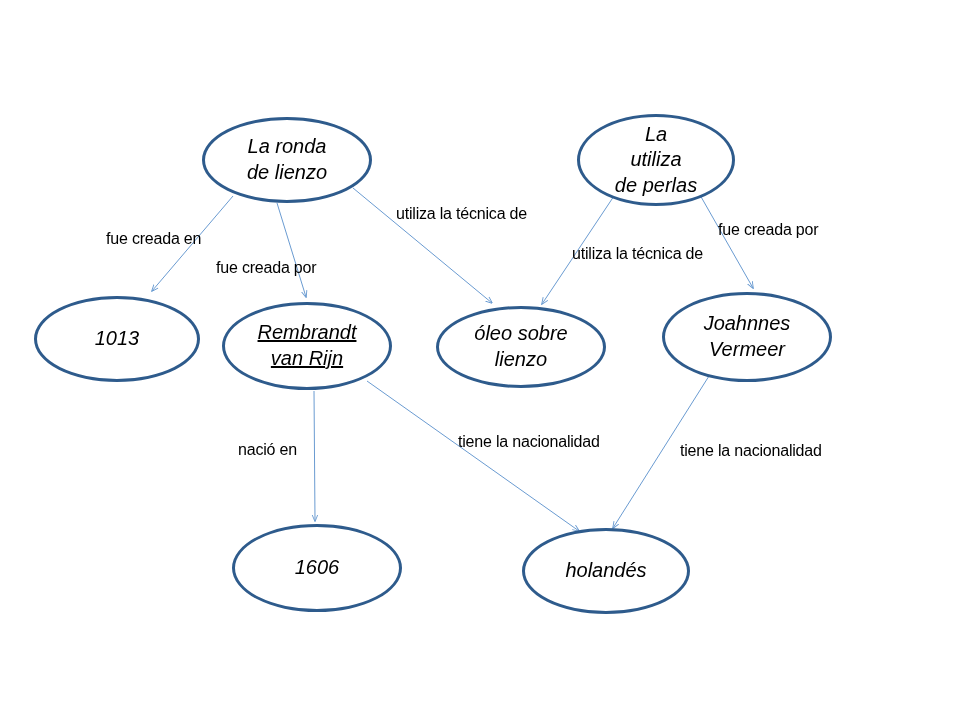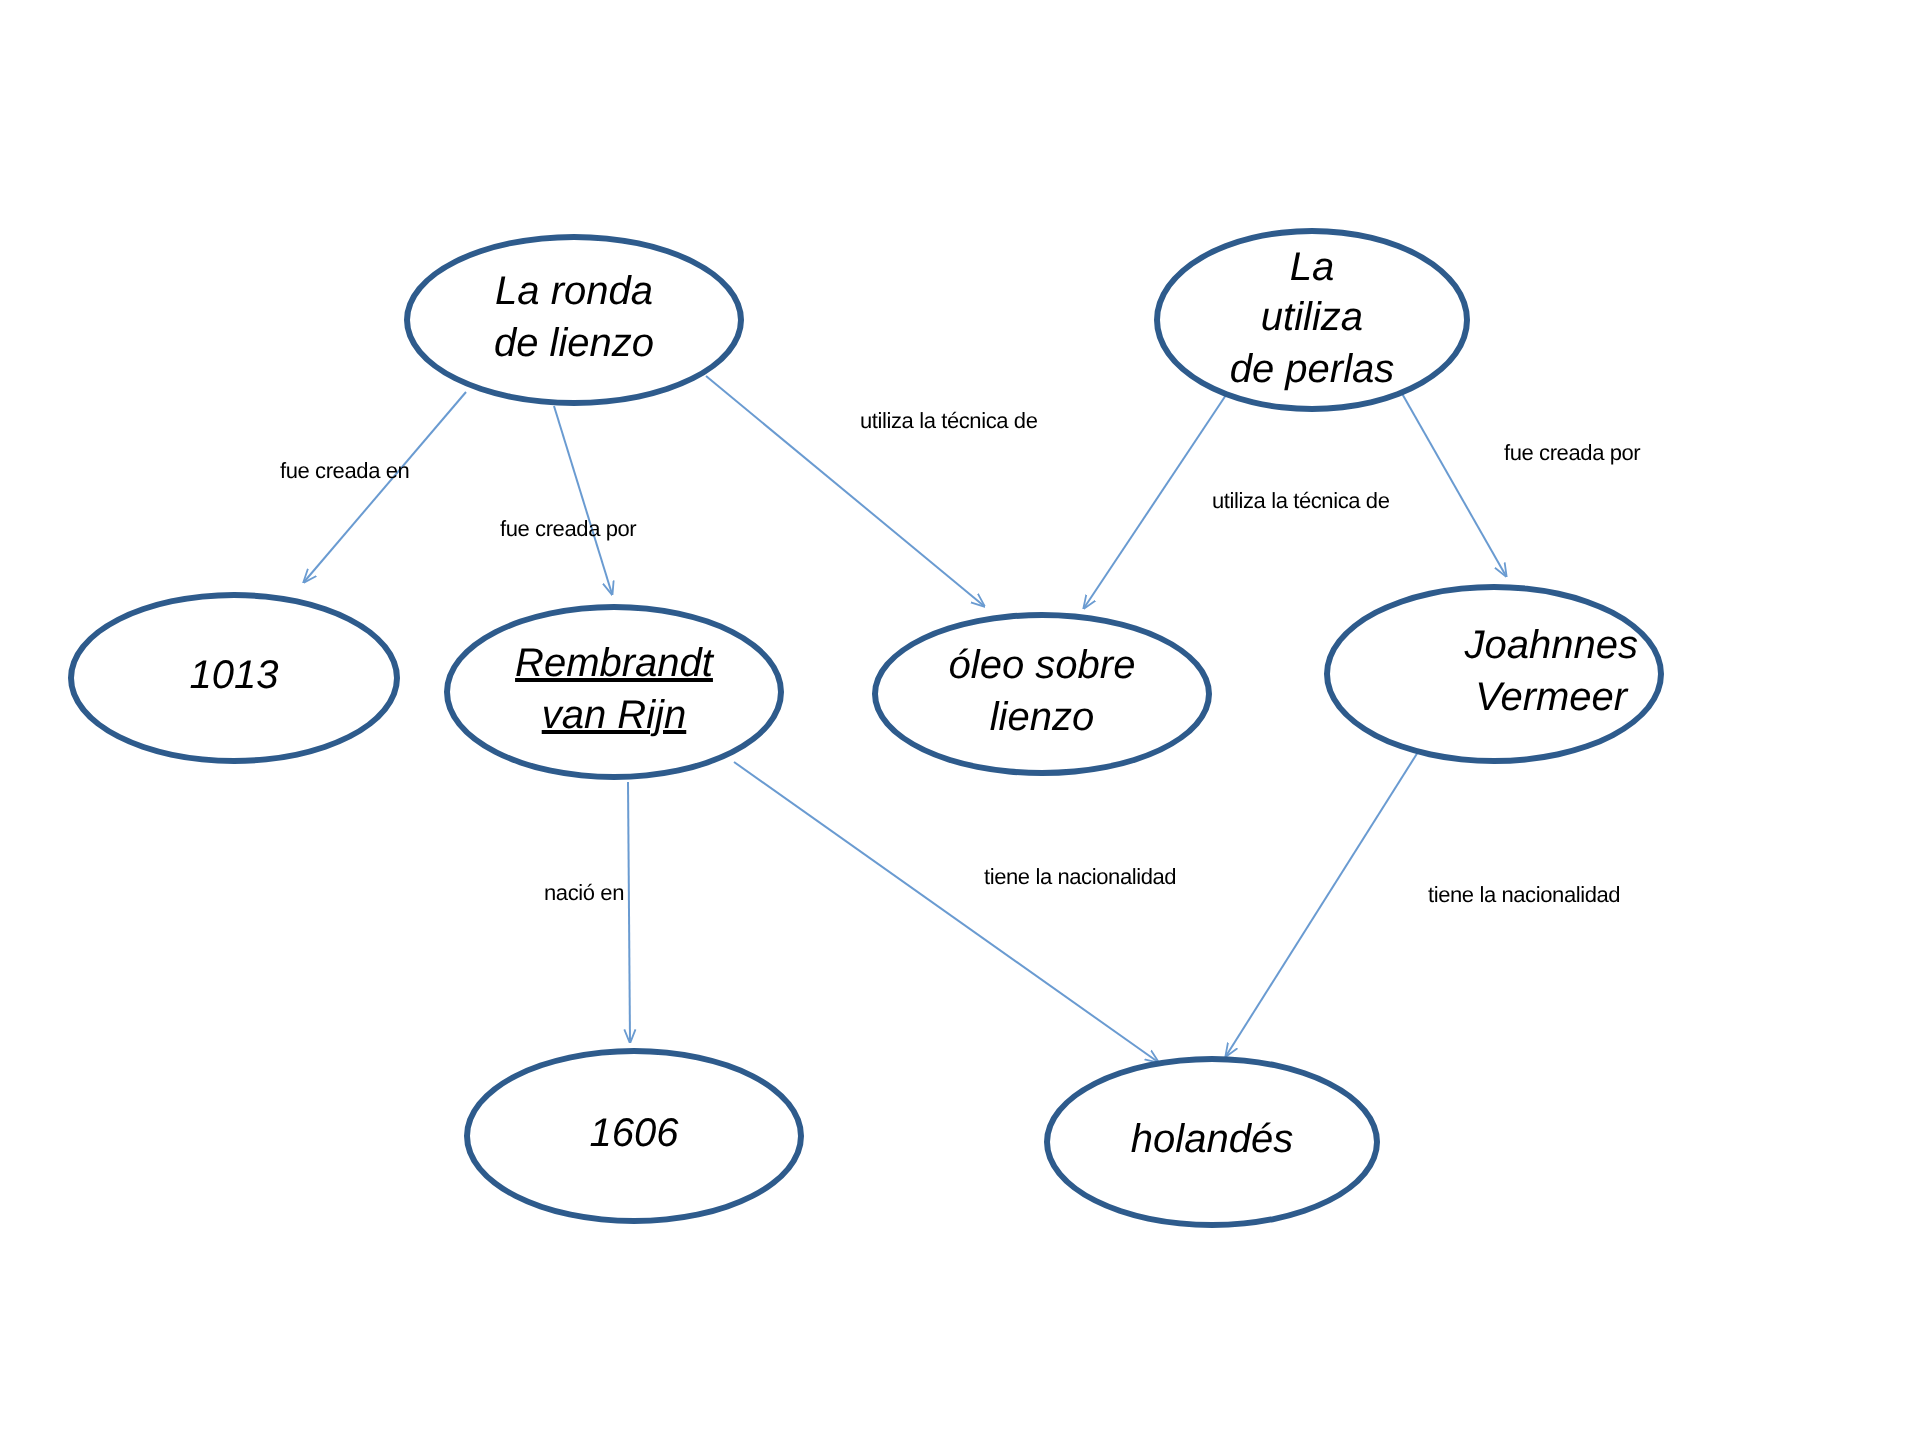--- a/index.html
+++ b/index.html
@@ -41,27 +41,26 @@
     font-style: italic;
     font-size: 20px;
     line-height: 1.28;
     color: #000000;
     white-space: pre-line;
     padding: 0 10px;
   }
   .edge-label {
     position: absolute;
     font-family: "Liberation Sans", sans-serif;
-    font-size: 11px;
+    font-size: 16px;
     color: #000000;
     white-space: nowrap;
     letter-spacing: -0.2px;
     z-index: 4;
     background: transparent;
-    margin-left: 34px;
   }
 </style>
 </head>
 <body>
 
 <div id="canvas">
 
   <svg id="edge-layer" viewBox="0 0 960 720" xmlns="http://www.w3.org/2000/svg">
       <defs>
         <marker id="arrowhead" viewBox="0 0 10 10" refX="9" refY="5" markerWidth="7" markerHeight="7" orient="auto-start-reverse" markerUnits="strokeWidth">
@@ -92,21 +91,21 @@
         <span class="node-label">1013</span>
       </div>
       <div class="node" style="left: 222px; top: 302px; width: 170px; height: 88px; border: 3px solid rgb(46, 91, 140); background: rgb(255, 255, 255); text-decoration: underline;">
         <span class="node-label">Rembrandt
 van Rijn</span>
       </div>
       <div class="node" style="left: 436px; top: 306px; width: 170px; height: 82px; border: 3px solid rgb(46, 91, 140); background: rgb(255, 255, 255); align-items: center;">
         <span class="node-label">óleo sobre
 lienzo</span>
       </div>
-      <div class="node" style="left: 662px; top: 292px; width: 170px; height: 90px; border: 3px solid rgb(46, 91, 140); background: rgb(255, 255, 255); justify-content: flex-end;">
+      <div class="node" style="left: 662px; top: 292px; width: 170px; height: 90px; border: 3px solid rgb(46, 91, 140); background: rgb(255, 255, 255);">
         <span class="node-label">Joahnnes
 Vermeer</span>
       </div>
       <div class="node" style="left: 232px; top: 524px; width: 170px; height: 88px; border: 3px solid rgb(46, 91, 140); background: rgb(255, 255, 255); text-align: right;">
         <span class="node-label">1606</span>
       </div>
       <div class="node" style="left: 522px; top: 528px; width: 168px; height: 86px; border: 3px solid rgb(46, 91, 140); background: rgb(255, 255, 255);">
         <span class="node-label">holandés</span>
       </div>
     </div>

